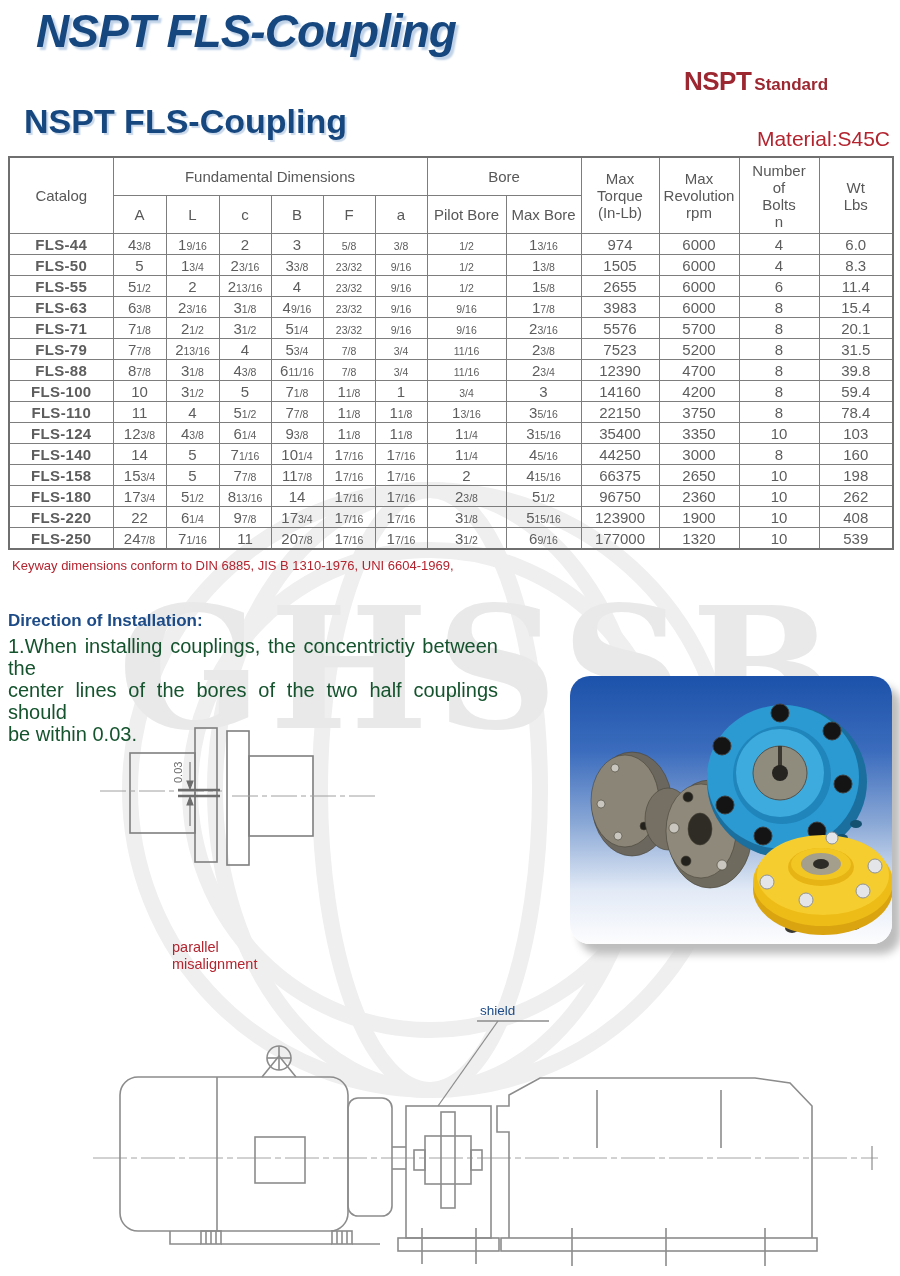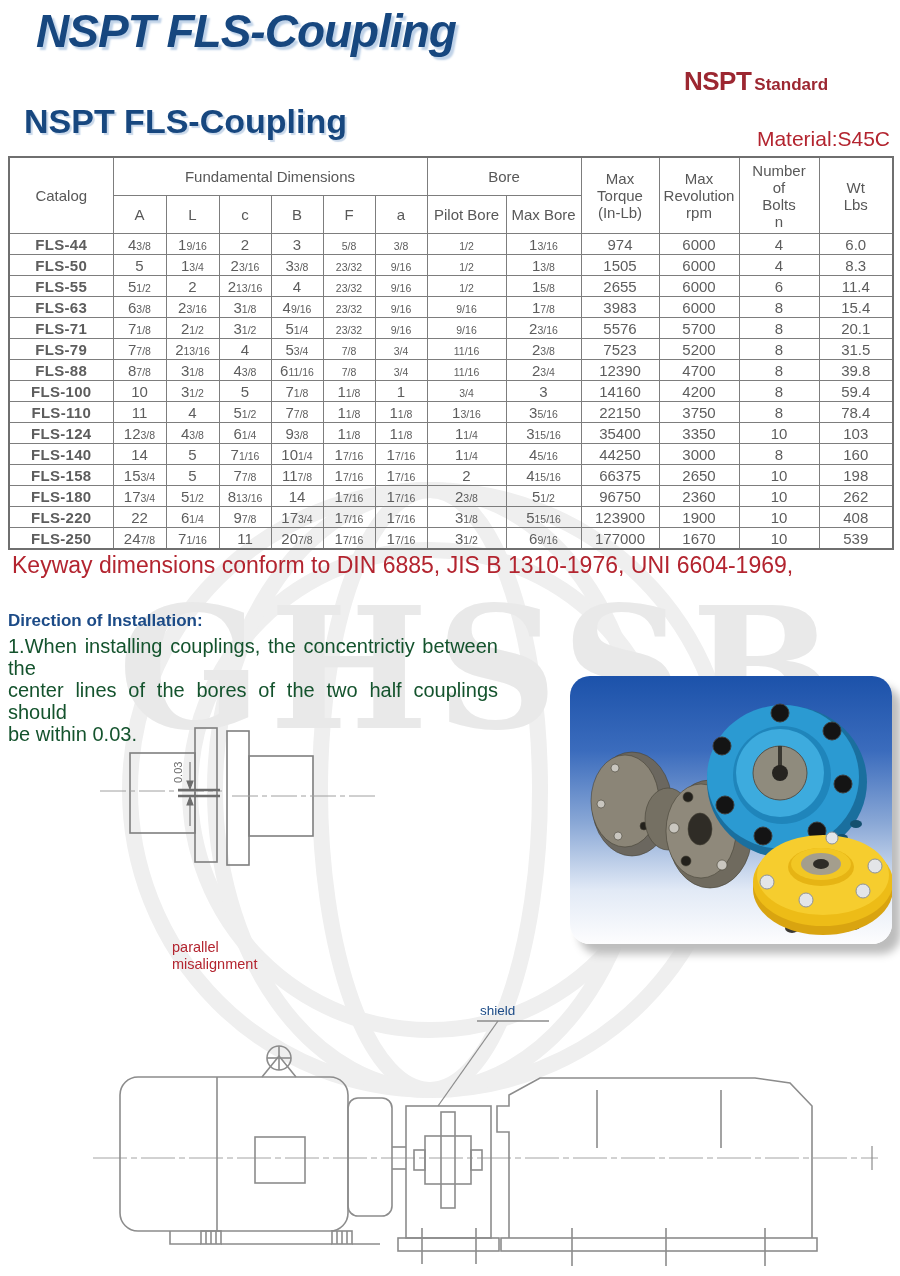--- a/index.html
+++ b/index.html
@@ -29,21 +29,21 @@
   table.spec thead th{font-weight:normal;font-size:15px;line-height:17px;color:#585858;}
   table.spec thead tr.r1 th{height:37px;}
   table.spec thead tr.r2 th{height:37px;}
   .ml{white-space:pre-line;}
   table.spec tbody td{height:20px;font-size:15px;}
   td.cat{font-size:15.5px;letter-spacing:0.3px;font-weight:bold;}
   .wh{font-size:15px;}
   .fr{font-size:10.5px;}
 
   
-  .keyway{position:absolute;left:12px;top:555px;font-size:23px;line-height:21px;
+  .keyway{position:absolute;left:12px;top:555px;font-size:13px;line-height:21px;
     color:var(--accent_red,#b3242f);}
   .dir-head{position:absolute;left:8px;top:611px;font-size:17px;font-weight:bold;color:#1c4b87;}
   .note{position:absolute;color:#14532d;font-size:20px;line-height:22px;}
   .n1{left:8px;top:635px;width:490px;}
   .n2{left:8px;top:944px;width:518px;}
   .just{text-align:justify;text-align-last:justify;}
 
   
   .mis-cap{position:absolute;left:172px;top:891px;font-size:14.5px;line-height:17px;
     color:var(--accent_red,#b3242f);margin-top:48px;}
@@ -344,21 +344,21 @@
             <td class="cat"><span class="wh">FLS-250</span></td>
             <td><span class="wh">24</span><span class="fr">7/8</span></td>
             <td><span class="wh">7</span><span class="fr">1/16</span></td>
             <td><span class="wh">11</span></td>
             <td><span class="wh">20</span><span class="fr">7/8</span></td>
             <td><span class="wh">1</span><span class="fr">7/16</span></td>
             <td><span class="wh">1</span><span class="fr">7/16</span></td>
             <td><span class="wh">3</span><span class="fr">1/2</span></td>
             <td><span class="wh">6</span><span class="fr">9/16</span></td>
             <td><span class="wh">177000</span></td>
-            <td><span class="wh">1670</span></td>
+            <td><span class="wh">1320</span></td>
             <td><span class="wh">10</span></td>
             <td><span class="wh">539</span></td>
           </tr>
         </tbody>
     </table>
 
     <div class="keyway">
       <div>Keyway dimensions conform to DIN 6885, JIS B 1310-1976, UNI 6604-1969,</div>
     </div>
 

